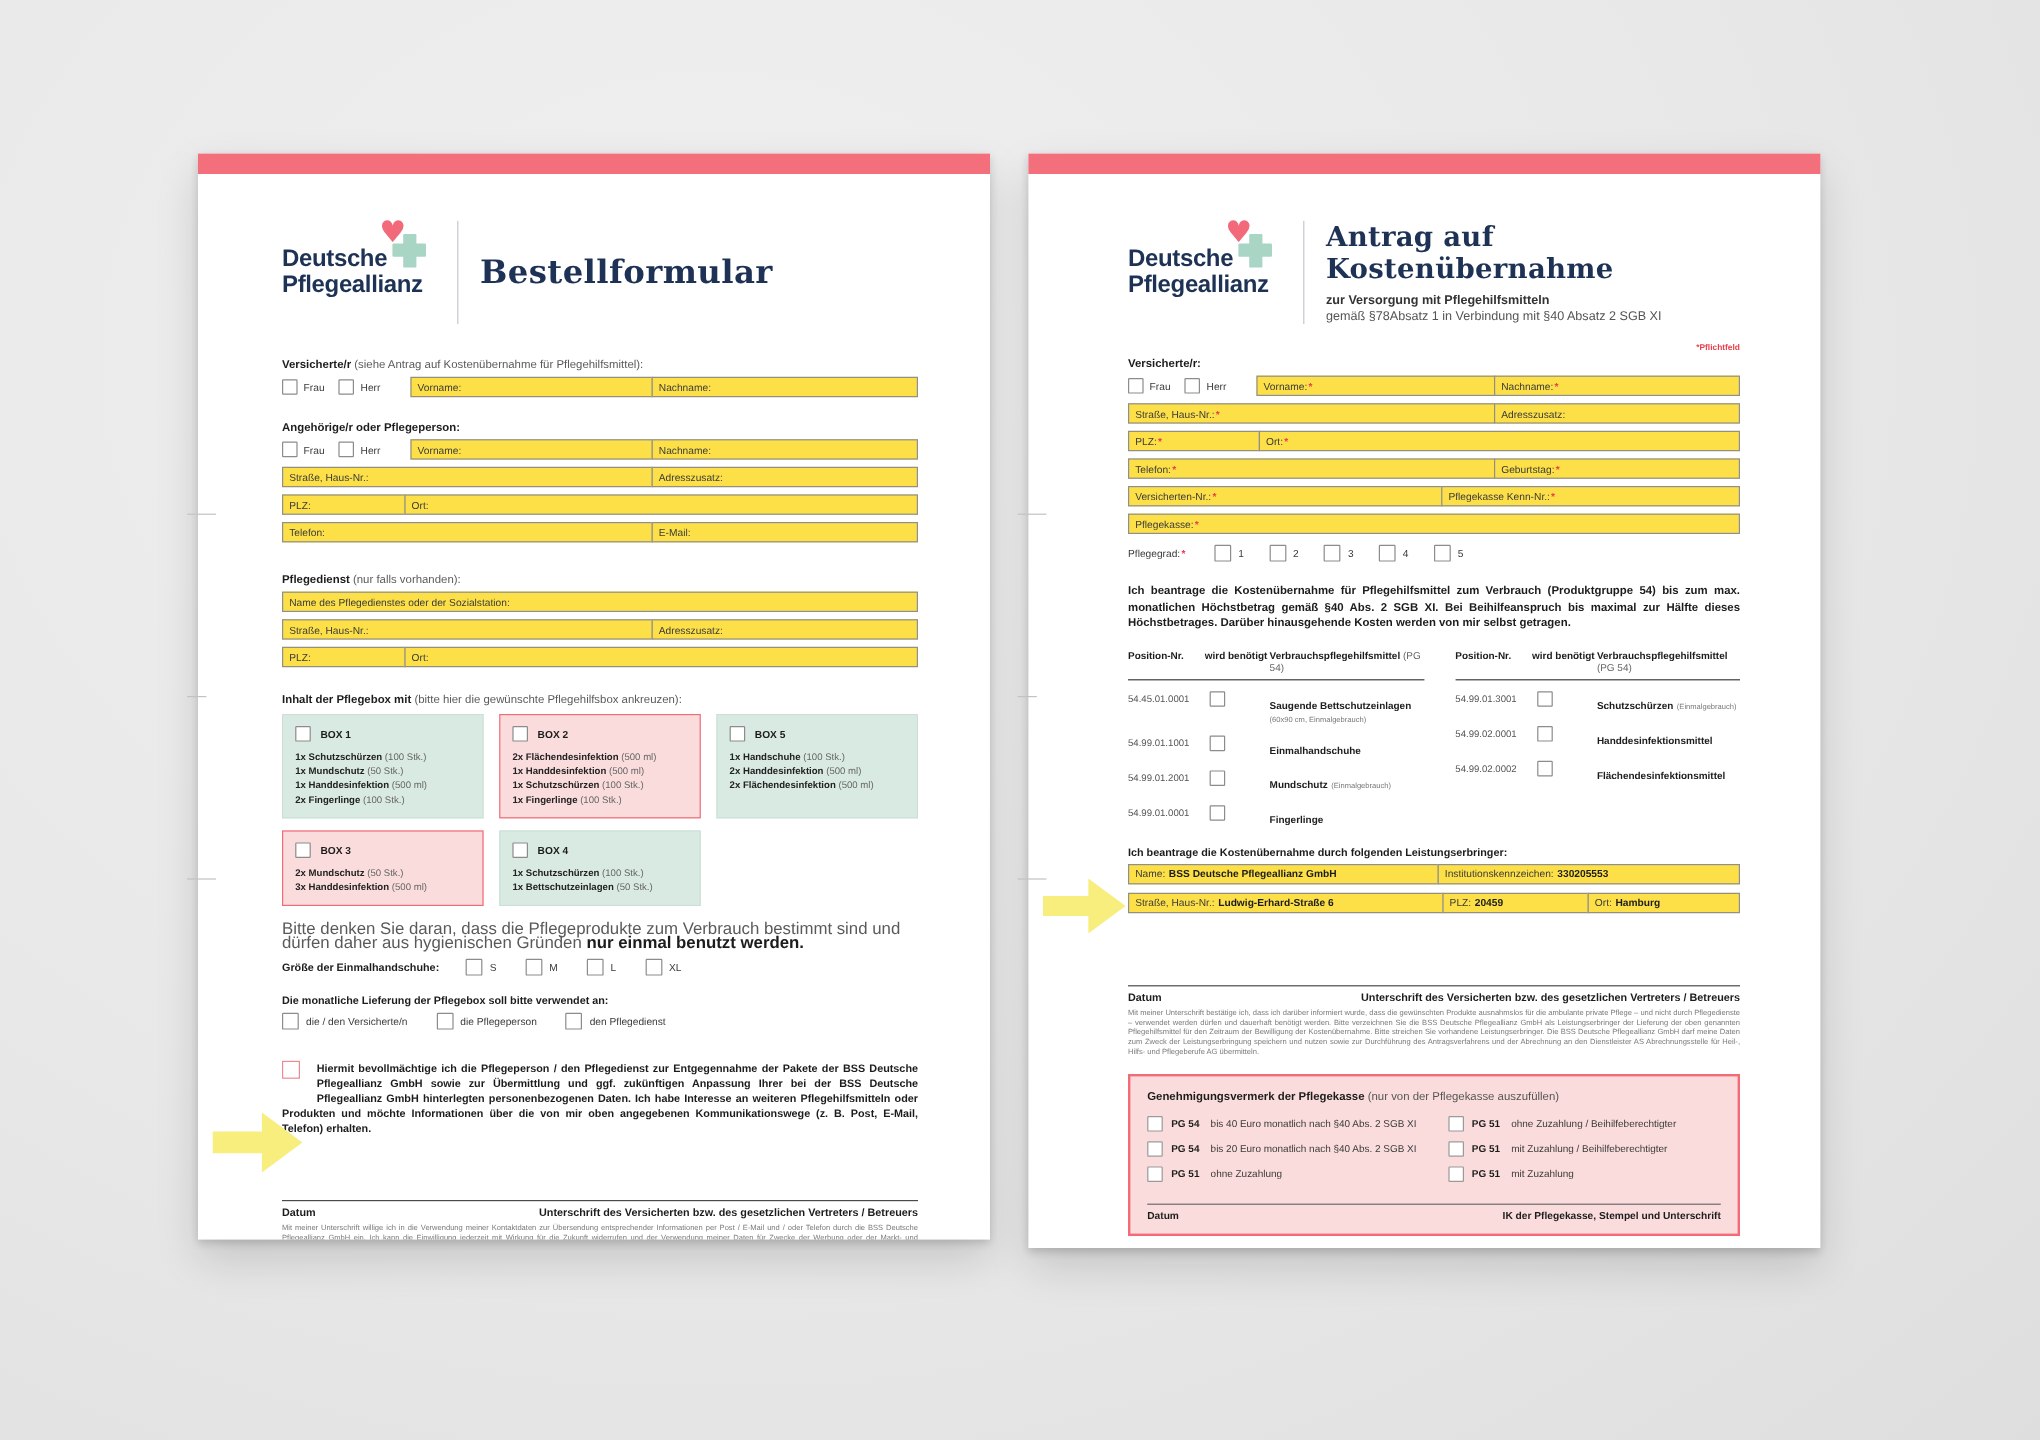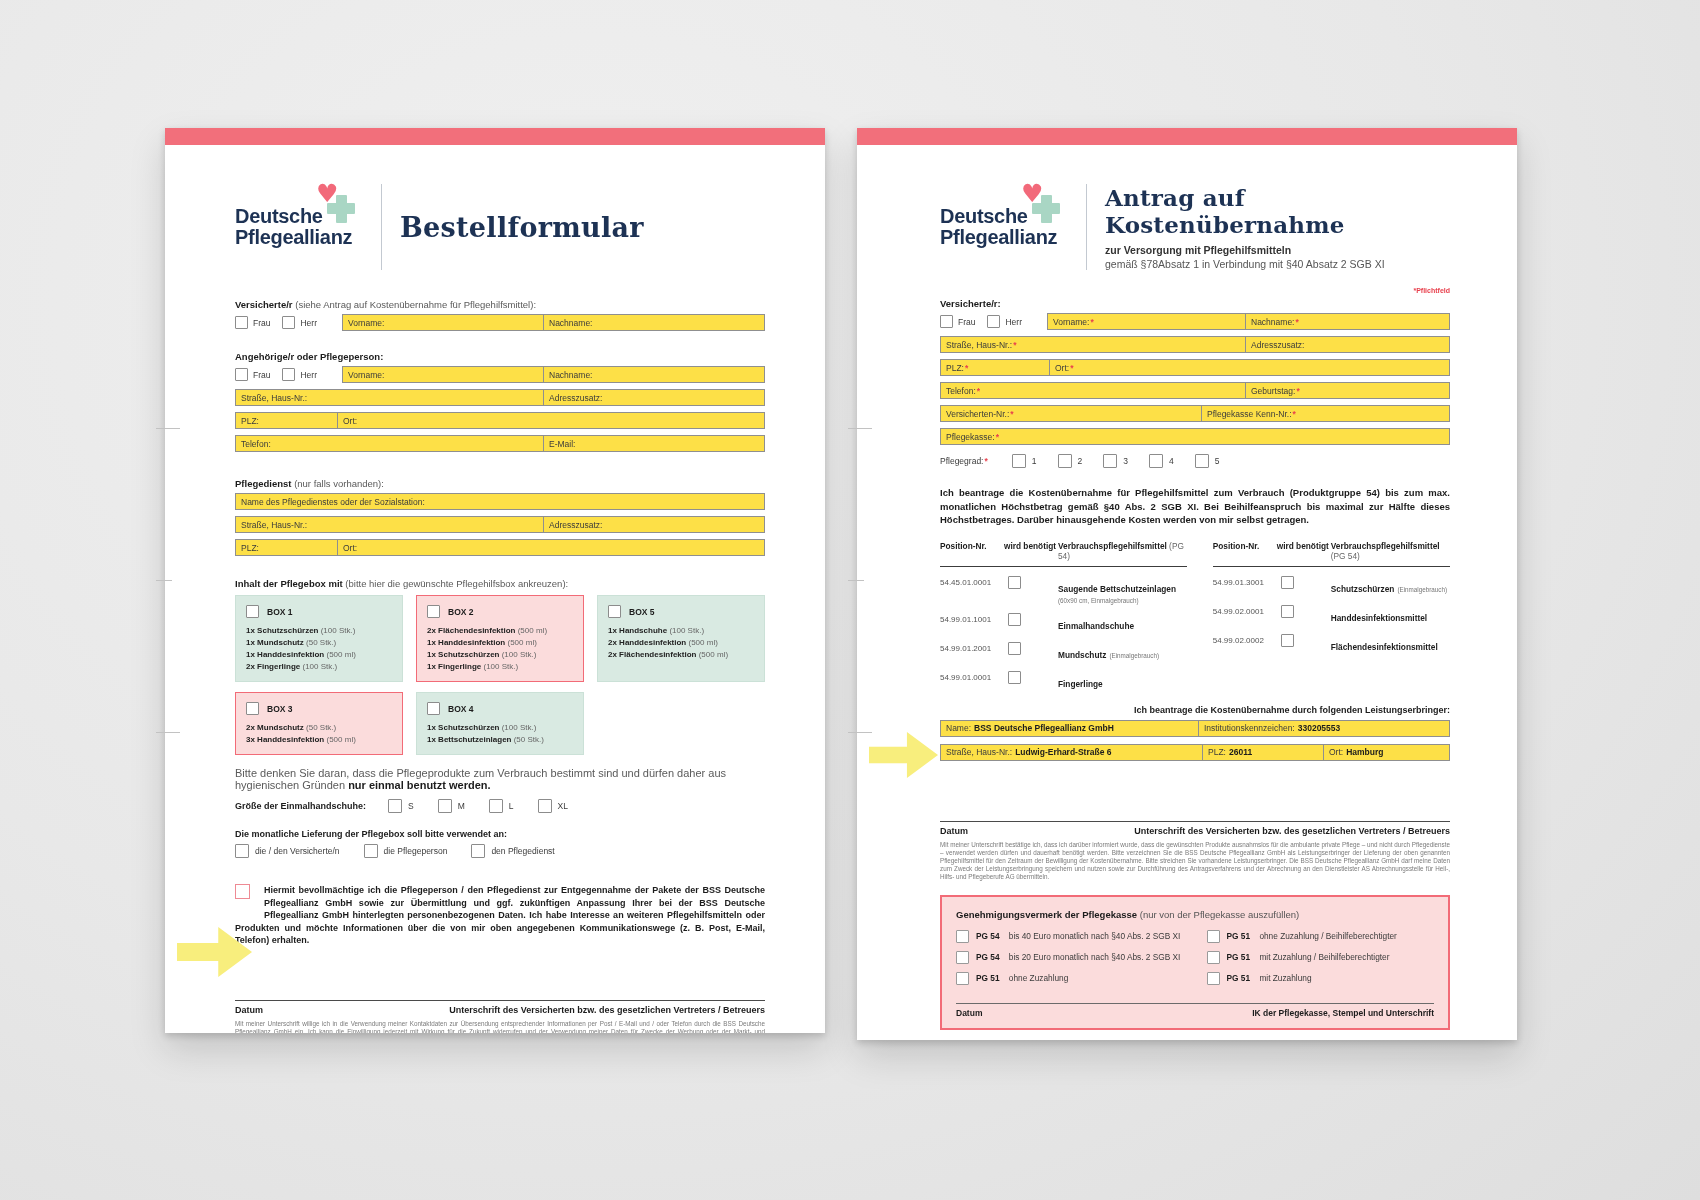--- a/index.html
+++ b/index.html
@@ -70,21 +70,21 @@
   .box-grid{display:grid;grid-template-columns:1fr 1fr 1fr;gap:10px 13px;margin-top:6px;}
   .tile{background:var(--mint);border:1px solid var(--mint-border);padding:9px 10px 8px;}
   .tile.pink{background:var(--pink-bg);border:1.5px solid #f26b77;}
   .tile-head{display:flex;align-items:center;margin-bottom:7px;}
   .tile-head .cb{background:#fff;}
   .tile-title{font-size:8.5px;font-weight:bold;color:var(--ink);margin-left:8px;}
   .titem{font-size:8px;line-height:12px;white-space:nowrap;}
   .iname{font-weight:bold;color:#222;}
   .iqty{color:#666;}
 
-  .note{font-size:11px;line-height:12px;color:#5a5a5a;margin-top:12px;}
+  .note{font-size:14px;line-height:12px;color:#5a5a5a;margin-top:12px;}
   .note b{color:var(--ink);}
   .inline-row{display:flex;align-items:center;}
   .pair{display:flex;align-items:center;margin-right:24px;}
   .pair .cb{width:14px;height:14px;}
   .pair span{font-size:8.5px;color:#3b3b3b;margin-left:6px;}
 
   .consent{margin-top:26px;font-size:9px;line-height:12.5px;font-weight:bold;color:var(--ink);text-align:justify;}
   .consent-cb-wrap{float:left;width:16px;height:27px;margin-right:13px;}
   .consent-cb{width:15px;height:15px;border:1px solid #ee8a94;background:#fff;}
 
@@ -116,21 +116,21 @@
   .trow{display:flex;align-items:flex-start;margin-top:9px;}
   .t-pos{width:64px;flex:none;font-size:8px;color:#555;padding-top:2px;}
   .t-need{width:54px;flex:none;}
   .t-need .cb{margin-left:4px;}
   .t-prod{flex:1;padding-top:2px;}
   .prod-name{font-size:8.3px;font-weight:bold;color:var(--ink);}
   .prod-sub{font-size:6.3px;color:#777;}
   .prod-sub.inline{margin-left:3px;}
   .prod-sub.block{display:block;margin-top:1px;}
 
-  .provider-label{margin-top:14px;font-size:9px;font-weight:bold;color:var(--ink);text-align:right;}
+  .provider-label{margin-top:14px;font-size:9px;font-weight:bold;color:var(--ink);}
   .w-ik{width:252px;flex:none;}
   .w-pplz{width:122px;flex:none;}
   .w-port{width:127px;flex:none;}
   .fl{color:#3b3b3b;}
   .fv{font-weight:bold;color:var(--ink);margin-left:3px;}
 
   .approval{margin-top:14px;background:var(--pink-bg);border:2px solid #f26b77;padding:12px 14px 10px;}
   .appr-title{font-size:9.5px;font-weight:bold;color:var(--ink);}
   .appr-title .light{font-weight:normal;color:#555;}
   .appr-cols{display:flex;margin-top:10px;}
@@ -563,21 +563,21 @@
             <span class="fv">330205553</span>
           </div>
       </div>
       <div class="r" style="margin-top:7px;">
         <div class="f w-flex">
             <span class="fl">Straße, Haus-Nr.:</span>
             <span class="fv">Ludwig-Erhard-Straße 6</span>
           </div>
         <div class="f w-pplz">
             <span class="fl">PLZ:</span>
-            <span class="fv">26011</span>
+            <span class="fv">20459</span>
           </div>
         <div class="f w-port">
             <span class="fl">Ort:</span>
             <span class="fv">Hamburg</span>
           </div>
       </div>
 
       <div class="sigblock" style="margin-top:60px;">
         <div class="sig-date">Datum</div>
         <div class="sig-lab">Unterschrift des Versicherten bzw. des gesetzlichen Vertreters / Betreuers</div>

